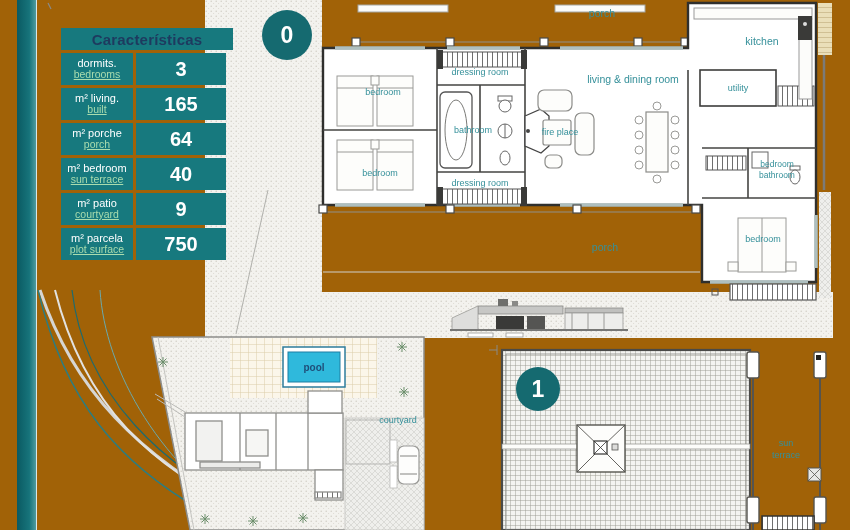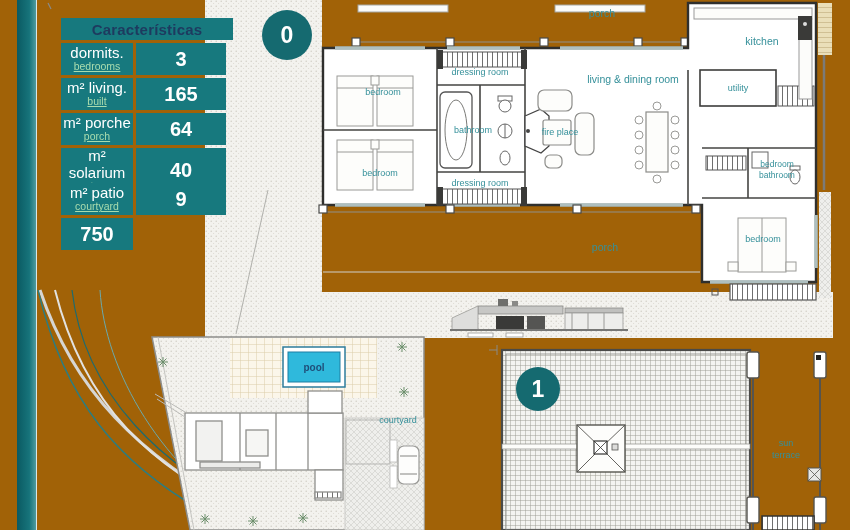--- a/index.html
+++ b/index.html
@@ -3,28 +3,28 @@
 <meta charset="utf-8">
 <style>
   html,body{margin:0;padding:0;background:#ffffff;}
   .stage{position:relative;width:850px;height:530px;background:#a16207;overflow:hidden;
          font-family:"Liberation Sans",sans-serif;}
   .leftbar{position:absolute;left:17px;top:0;width:19px;height:530px;
            background:linear-gradient(to right,#0a5a62,#17747b 65%,#4f9ba0);
            box-shadow:1px 0 0 #d7e7e8;}
   svg.art{position:absolute;left:0;top:0;}
   
-  .ctable{position:absolute;left:39px;top:18px;width:172px;display:grid;
+  .ctable{position:absolute;left:39px;top:28px;width:172px;display:grid;
           grid-template-rows:22px repeat(7,32px);row-gap:3px;padding-left:22px;}
   .chdr{background:#17797e;color:#1e3a5f;font-weight:bold;font-size:15px;
         display:flex;align-items:center;justify-content:center;letter-spacing:.2px;}
   .crow{display:grid;grid-template-columns:72px 90px;column-gap:3px;}
   .clabel{background:#17797e;display:flex;flex-direction:column;align-items:center;
           justify-content:center;line-height:1.1;text-align:center;}
-  .clabel .es{color:#ffffff;font-size:15px;}
+  .clabel .es{color:#ffffff;font-size:11px;}
   .clabel .en{color:#a9dcae;font-size:10.5px;text-decoration:underline;}
   .cval{background:#17797e;color:#ffffff;font-weight:bold;font-size:20px;
         display:flex;align-items:center;justify-content:center;}
   
   text{font-family:"Liberation Sans",sans-serif;}
   .lbl{fill:#35909a;font-size:9px;text-anchor:middle;}
   .lbl-big{fill:#35909a;font-size:10.5px;text-anchor:middle;}
   .lbl-sm{fill:#35909a;font-size:8.5px;text-anchor:middle;}
   .badge-txt{fill:#ffffff;font-size:23px;font-weight:bold;text-anchor:middle;}
   .pool-txt{fill:#1f4e79;font-size:10px;font-weight:bold;text-anchor:middle;}
@@ -359,32 +359,36 @@
     <div class="crow">
       <div class="clabel">
         <span class="es">m² porche</span>
         <span class="en">porch</span>
       </div>
       <div class="cval">64</div>
     </div>
 
     <div class="crow">
       <div class="clabel">
-        <span class="es">m² solarium</span>
+        <span class="es">m² bedroom</span>
         <span class="en">sun terrace</span>
       </div>
       <div class="cval">40</div>
     </div>
 
     <div class="crow">
       <div class="clabel">
         <span class="es">m² patio</span>
         <span class="en">courtyard</span>
       </div>
       <div class="cval">9</div>
     </div>
 
     <div class="crow">
+      <div class="clabel">
+        <span class="es">m² parcela</span>
+        <span class="en">plot surface</span>
+      </div>
       <div class="cval">750</div>
     </div>
   </div>
 
 </div>
 
 </body></html>

